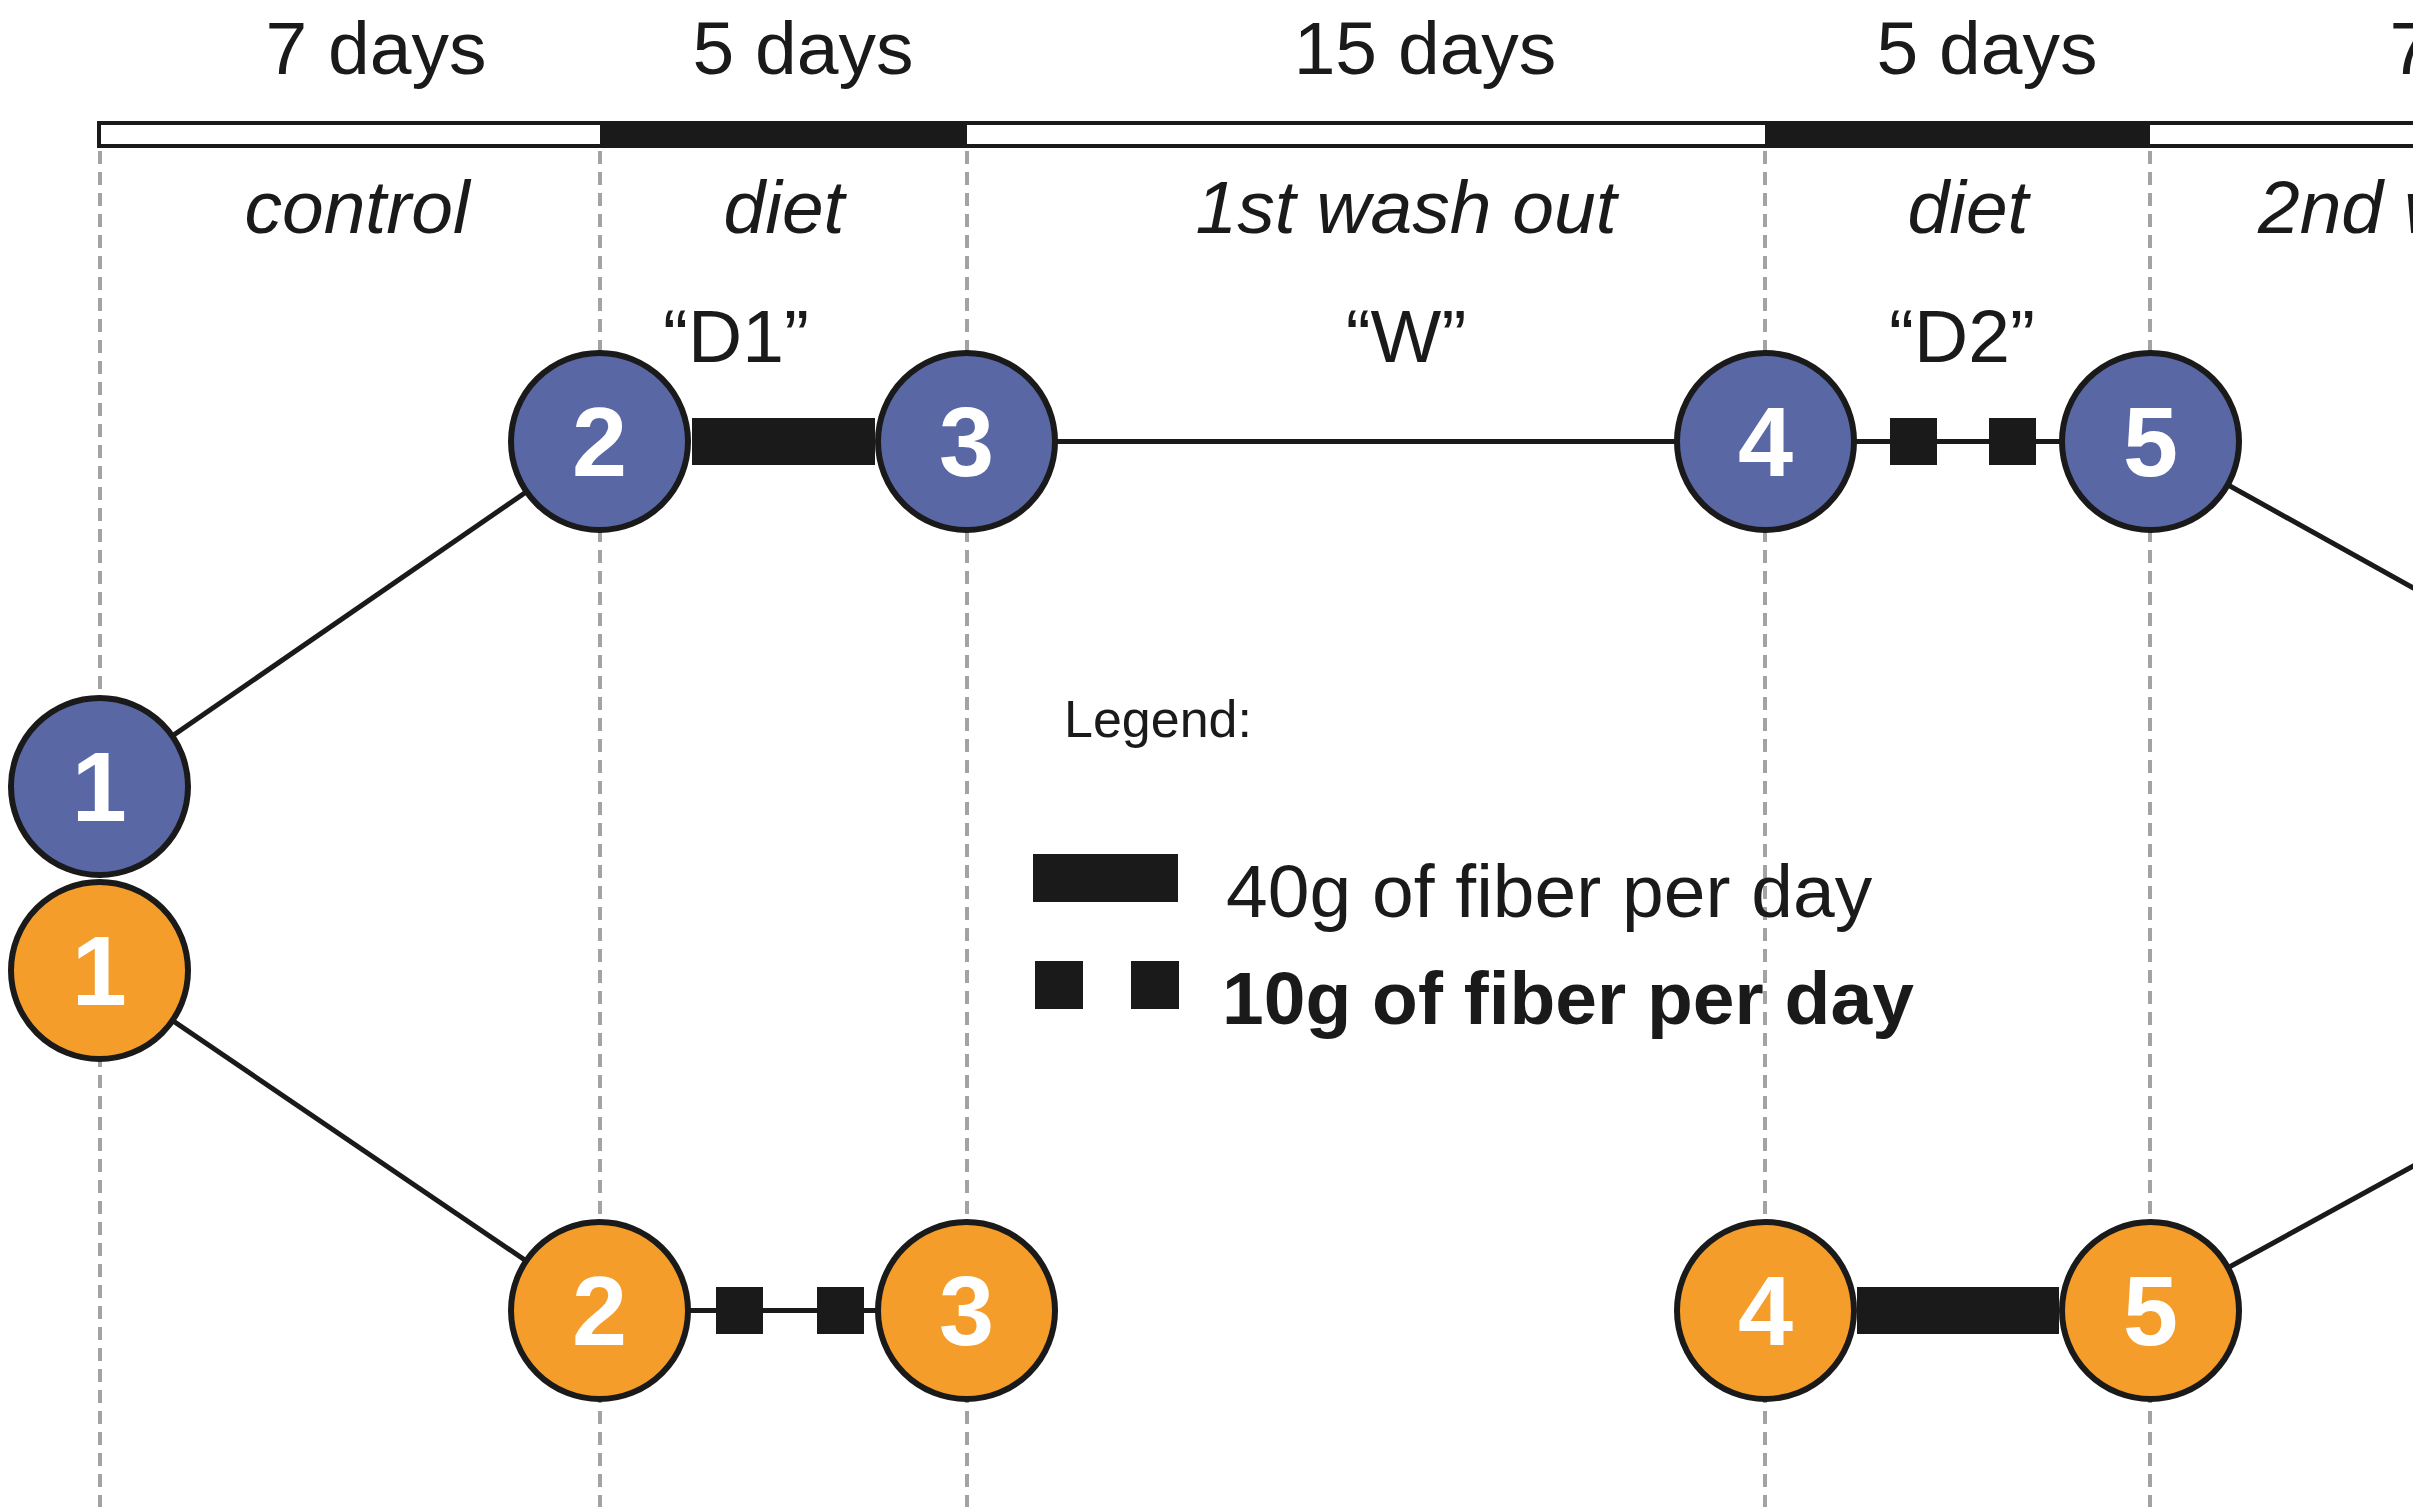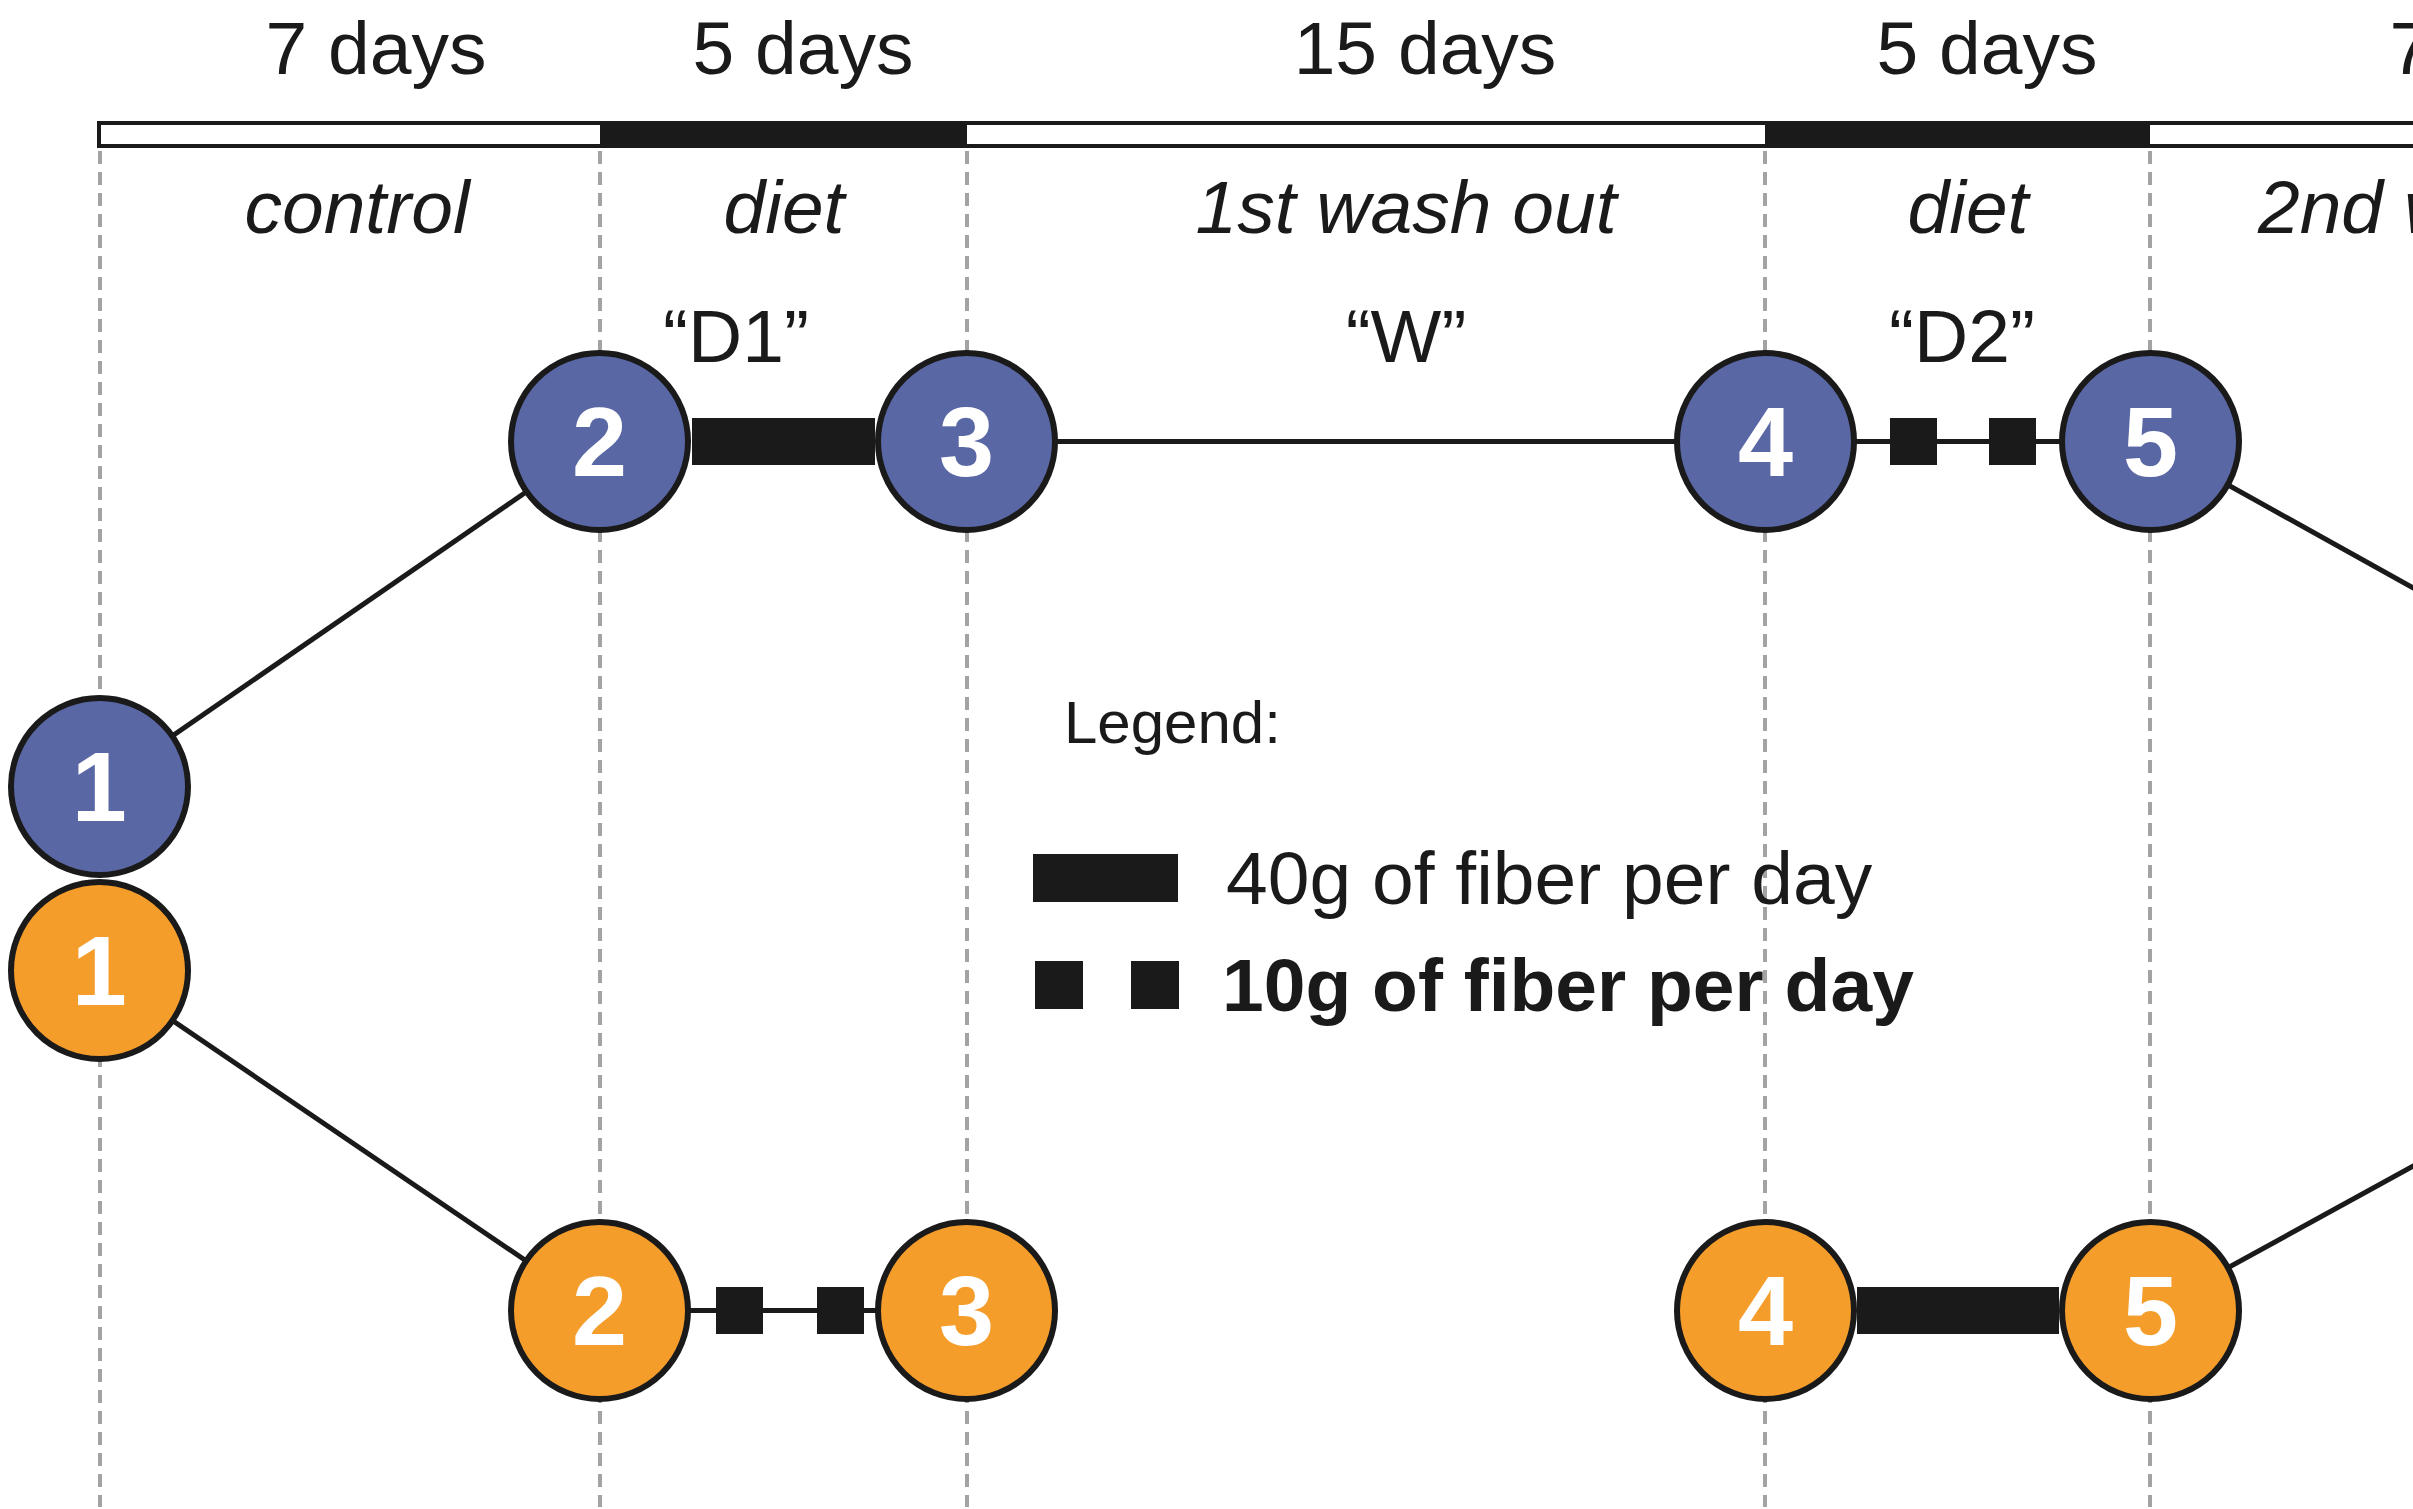--- a/index.html
+++ b/index.html
@@ -24,22 +24,22 @@
   .bar40{position:absolute;height:47px;background:var(--ink,#1a1a1a);}
   .sq{position:absolute;width:47px;height:47px;background:var(--ink,#1a1a1a);}
   
   .node{position:absolute;width:183px;height:183px;border-radius:50%;
         border:6.3px solid var(--ink,#1a1a1a);box-sizing:border-box;
         display:flex;align-items:center;justify-content:center;
         font-weight:700;font-size:99px;color:var(--node_text,#ffffff);}
   .node.blue{background:var(--blue,#5a67a5);}
   .node.orange{background:var(--orange,#f49d2b);}
   
-  .legend-title{position:absolute;left:1064px;top:693px;font-size:60px;line-height:1;}
-  .legend-row{position:absolute;display:flex;align-items:center;}
+  .legend-title{position:absolute;left:1064px;top:693px;font-size:52px;line-height:1;}
+  .legend-row{position:absolute;display:flex;align-items:flex-start;}
   .legend-row.row1{left:1033px;top:854px;height:48px;}
   .legend-row.row2{left:1035px;top:961px;height:48px;font-weight:bold;}
   .swatch-solid{width:145px;height:48px;background:var(--ink,#1a1a1a);}
   .swatch-sq{width:48px;height:48px;background:var(--ink,#1a1a1a);}
   .swatch-sq.second{margin-left:48px;}
   .legend-label{font-size:75px;line-height:1;margin-left:48px;white-space:nowrap;}
 </style>
 </head>
 <body>
 

